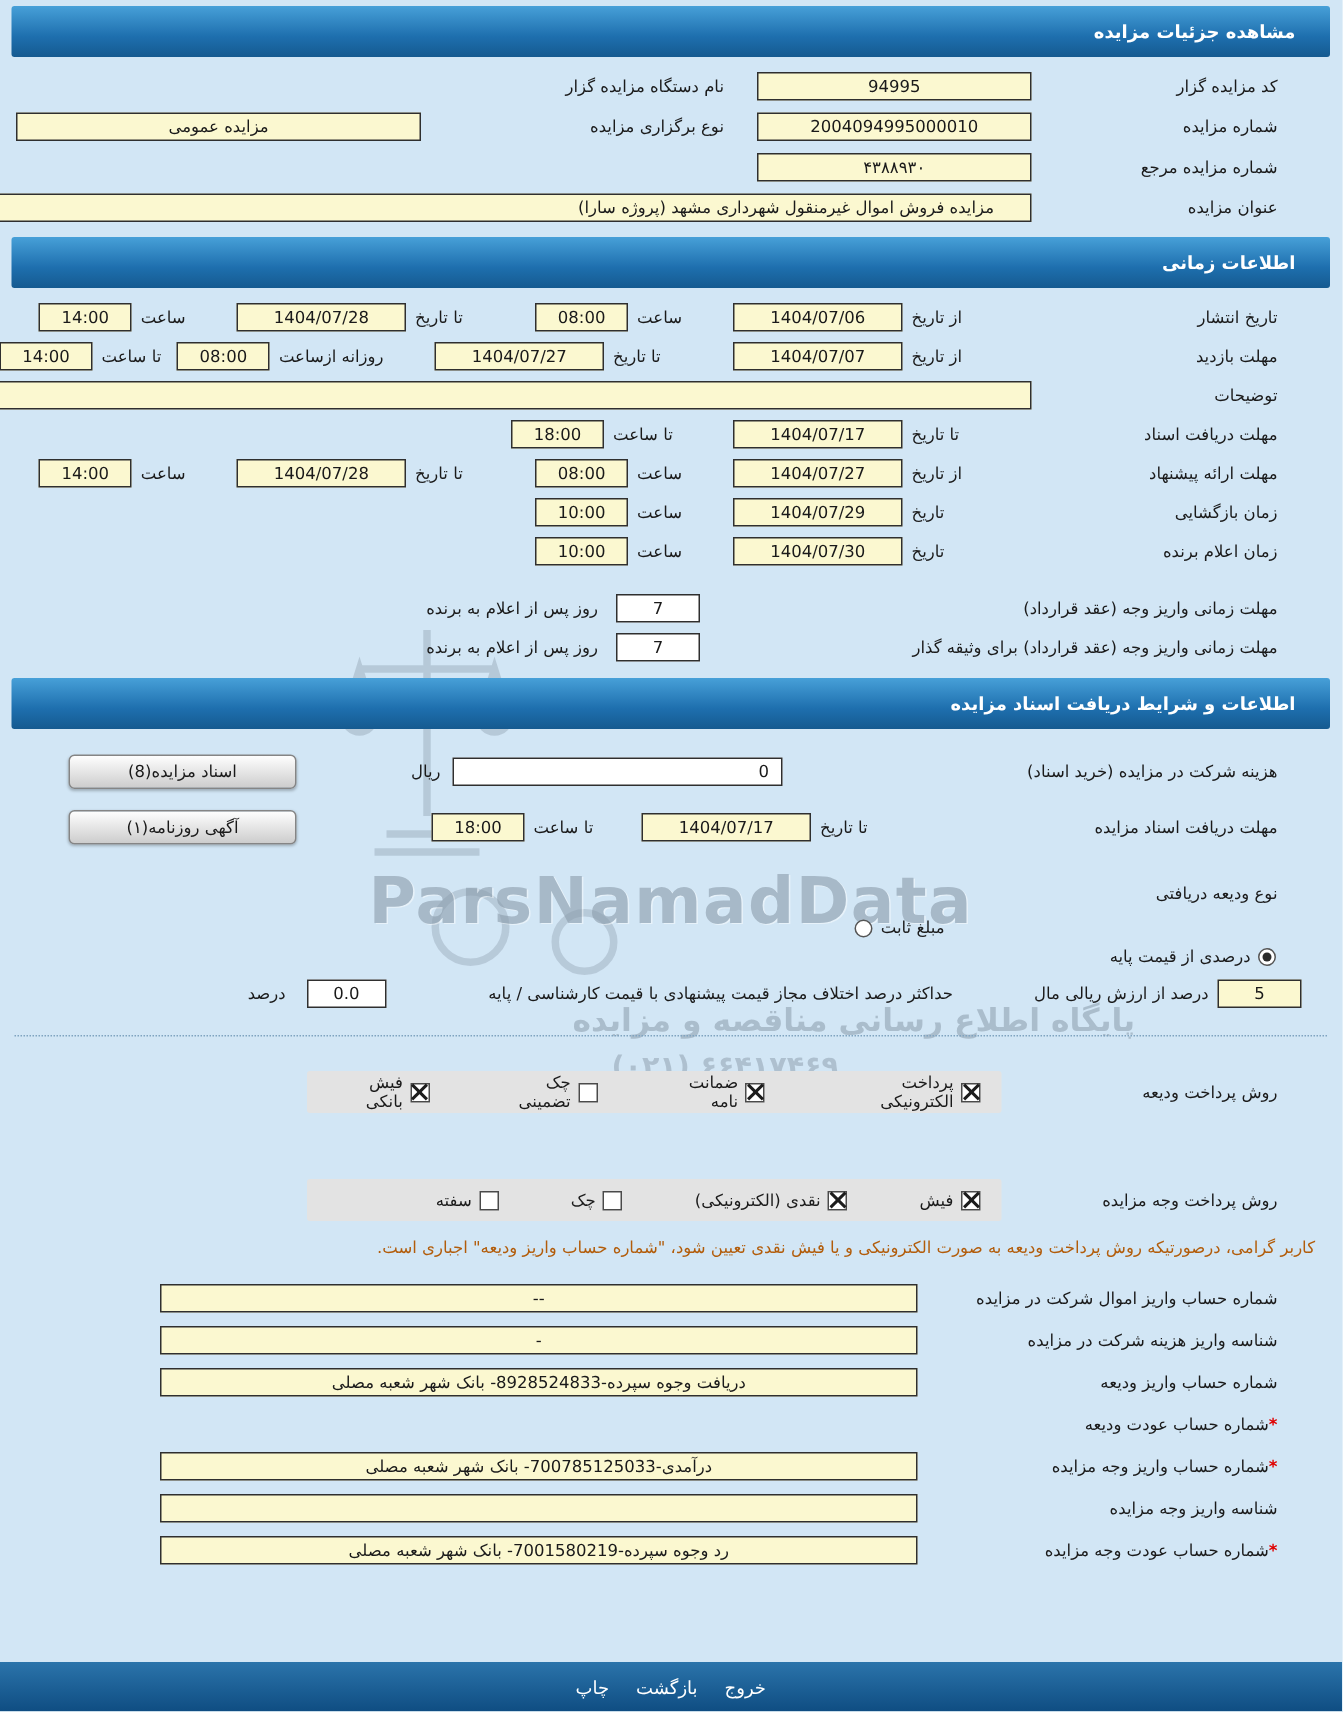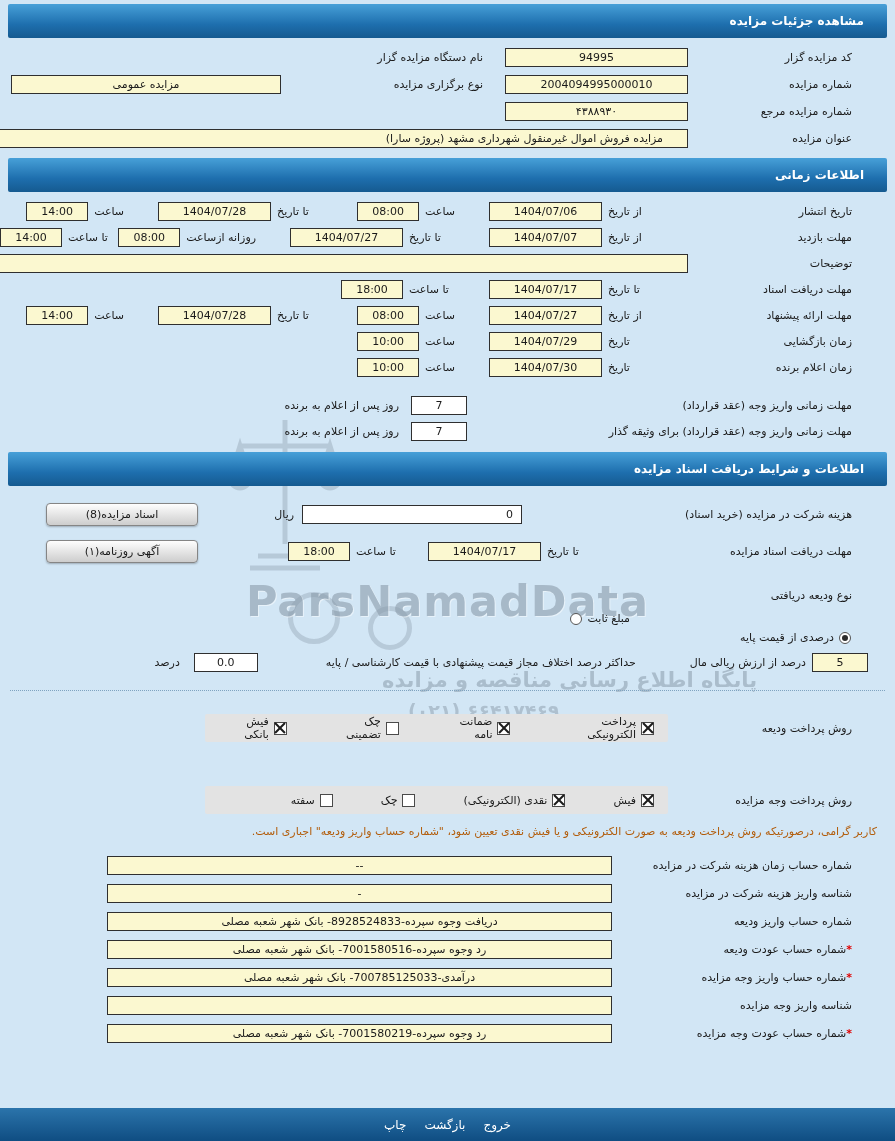--- a/index.html
+++ b/index.html
@@ -13,21 +13,21 @@
 .mt12{margin-top:12px}.mt14{margin-top:14px}.mt16{margin-top:16px}.mt22{margin-top:22px}.mt42{margin-top:42px}
 .row{display:flex;align-items:center;padding-right:43px}
 .g-row{height:27px}
 .trow{height:26px}
 .lbl{flex-shrink:0}
 .w130{width:130px}.w164{width:164px}.w300{width:300px}.w355{width:355px}
 .mr8{margin-right:8px}.mr12{margin-right:12px}.mr22{margin-right:22px}.mr30{margin-right:30px}.mr72{margin-right:72px}
 .field{background:#fbf8d0;border:1px solid #2f2f2f;height:19px;display:flex;align-items:center;
   justify-content:center;flex-shrink:0;font-size:11px;overflow:hidden;white-space:nowrap}
 .white{background:#fff}
-.w56{width:56px}.w62{width:62px}.w64{width:64px}.w113{width:113px}.w158{width:183px}.w220{width:220px}.w270{width:270px}
+.w56{width:56px}.w62{width:62px}.w64{width:53px}.w113{width:113px}.w158{width:183px}.w220{width:220px}.w270{width:270px}
 .field-wide{width:711px;justify-content:flex-start;padding:0 24px}
 .fee-field{justify-content:flex-start;padding-right:8px}
 .unit{display:flex;align-items:center;gap:6px;margin-right:34px}
 .unit-tight{margin-right:95px}
 .unit-26{margin-right:26px}
 .cap{flex-shrink:0}
 .cap46{width:46px;text-align:left;flex-shrink:0}
 .btn{width:152px;height:23px;border:1px solid #858585;border-radius:4px;
   background:linear-gradient(180deg,#fefefe,#cdcdcd);display:flex;align-items:center;justify-content:center;
   cursor:pointer;margin-right:auto;box-shadow:0 1px 2px rgba(0,0,0,.25)}
@@ -324,34 +324,33 @@
           </span>
         </div>
       </div>
     </div>
 
     <div>
       <div class="warning mt10">کاربر گرامی، درصورتیکه روش پرداخت ودیعه به صورت الکترونیکی و یا فیش نقدی تعیین شود، "شماره حساب واریز ودیعه" اجباری است.</div>
 
       <div style="padding-top:10px">
         <div class="acc-row">
-          <span class="acc-lbl"><span>شماره حساب زمان هزینه شرکت در مزایده</span></span>
+          <span class="acc-lbl"><span>شماره حساب واریز اموال شرکت در مزایده</span></span>
           <span class="field acc-field">--</span>
         </div>
         <div class="acc-row">
           <span class="acc-lbl"><span>شناسه واریز هزینه شرکت در مزایده</span></span>
           <span class="field acc-field">-</span>
         </div>
         <div class="acc-row">
           <span class="acc-lbl"><span>شماره حساب واریز ودیعه</span></span>
           <span class="field acc-field">دریافت وجوه سپرده-8928524833- بانک شهر شعبه مصلی</span>
         </div>
         <div class="acc-row">
           <span class="acc-lbl"><span class="req">*</span><span>شماره حساب عودت ودیعه</span></span>
-          <span class="field acc-field">رد وجوه سپرده-7001580516- بانک شهر شعبه مصلی</span>
         </div>
         <div class="acc-row">
           <span class="acc-lbl"><span class="req">*</span><span>شماره حساب واریز وجه مزایده</span></span>
           <span class="field acc-field">درآمدی-700785125033- بانک شهر شعبه مصلی</span>
         </div>
         <div class="acc-row">
           <span class="acc-lbl"><span>شناسه واریز وجه مزایده</span></span>
           <span class="field acc-field"></span>
         </div>
         <div class="acc-row">

